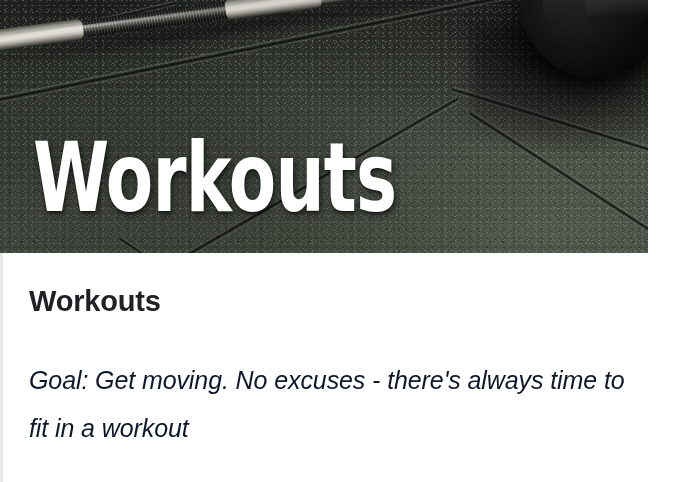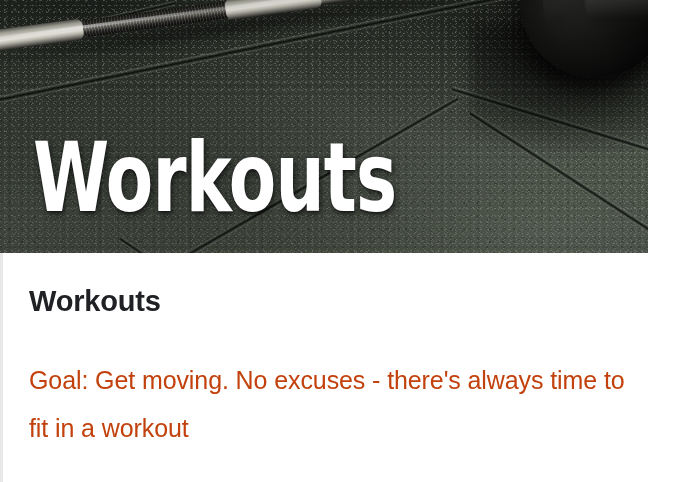--- a/index.html
+++ b/index.html
@@ -258,25 +258,26 @@
     letter-spacing: -0.2px;
     line-height: 1.1;
   }
 
   .card-body {
     position: absolute;
     left: 26px;
     top: 103px;
     width: 600px;
     margin: 0;
-    color: #c2410c;
+    color: #0f172a;
     font-size: 25px;
     font-weight: normal;
     line-height: 48px;
     letter-spacing: -0.1px;
+    font-style: italic;
   }
 </style>
 </head>
 <body>
 
 <div class="screen">
 
   <div class="hero">
 
     <div class="hero-photo"></div>

